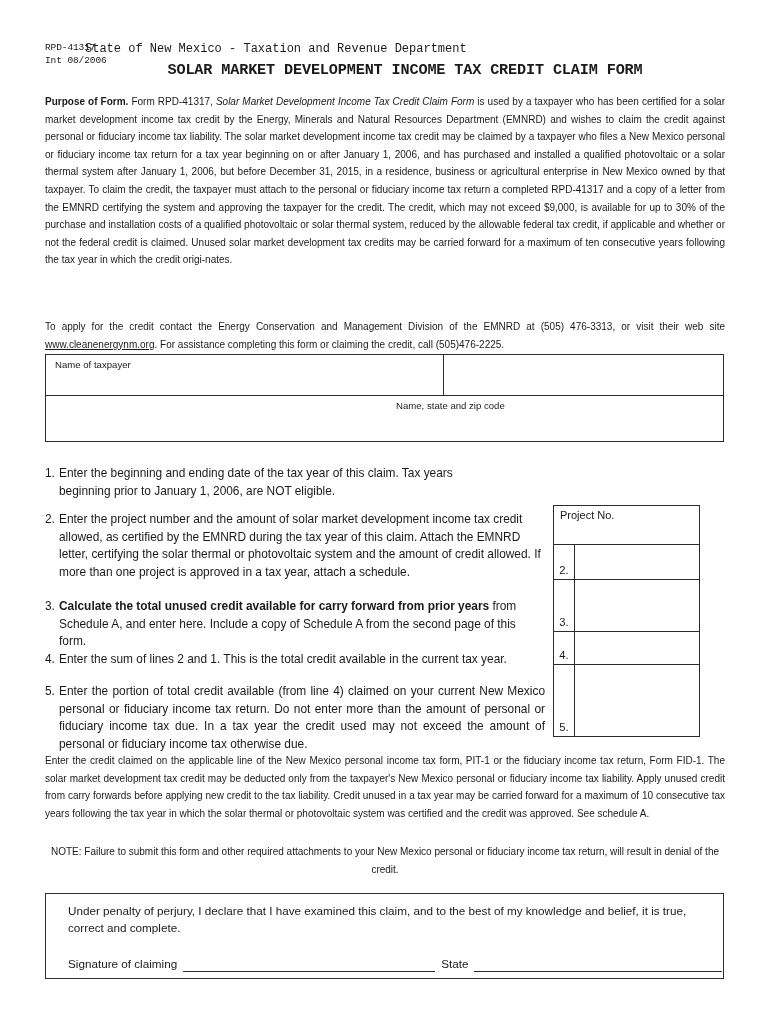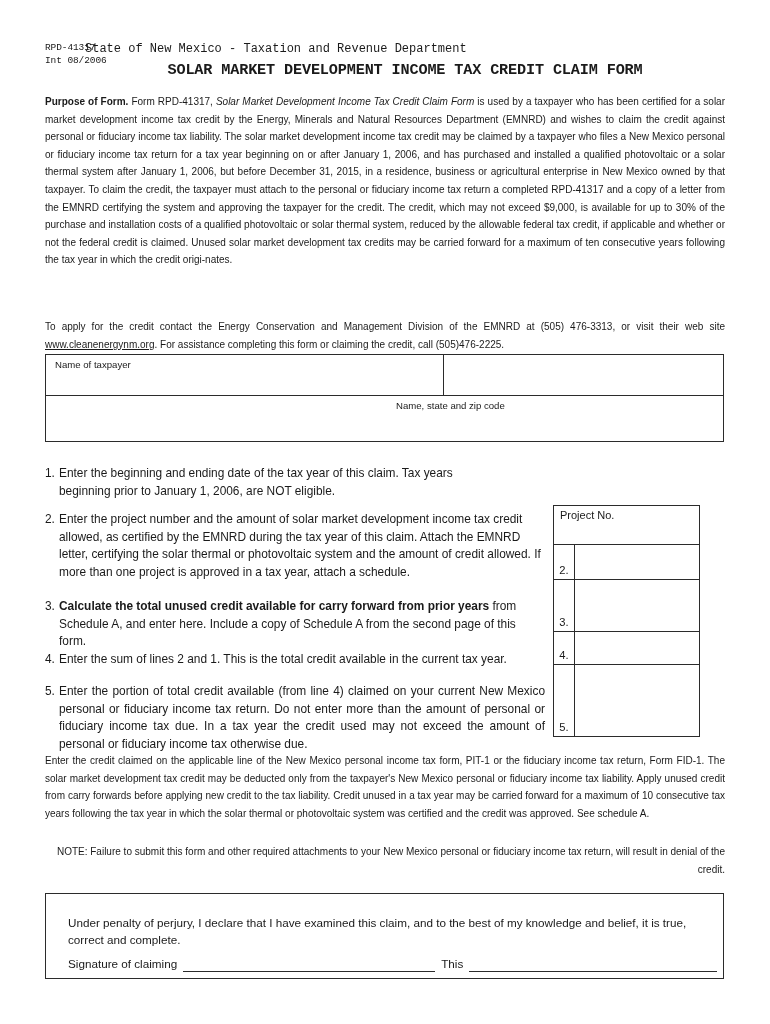--- a/index.html
+++ b/index.html
@@ -58,21 +58,21 @@
     position: absolute;
     left: 45px;
     width: 680px;
     font-size: 10px;
     line-height: 17.6px;
     text-align: justify;
   }
   .body-text.p1 { top: 93px; }
   .body-text.p2 { top: 318px; }
   .body-text.p3 { top: 752px; }
-  .body-text.p4 { top: 843px; text-align: right; }
+  .body-text.p4 { top: 843px; text-align: center; }
   .bold { font-weight: bold; }
   .ital { font-style: italic; }
   .ulink { text-decoration: underline; }
 
   
   .info-box {
     position: absolute;
     left: 45px; top: 354px;
     width: 679px;
     height: 88px;
@@ -213,21 +213,20 @@
     height: 86px;
     border: 1.7px solid #2b2b2b;
     box-sizing: border-box;
   }
   .sig-decl {
     position: absolute;
     left: 22px; top: 8px;
     width: 636px;
     font-size: 11.7px;
     line-height: 17.4px;
-    margin-top: 12px;
   }
   .sig-line-row {
     position: absolute;
     left: 22px; bottom: 6px;
     width: 640px;
     font-size: 11.7px;
     line-height: 16px;
     white-space: nowrap;
   }
   .rule-sig { width: 252px; margin-left: 6px; margin-right: 6px; }
@@ -309,16 +308,16 @@
       <div class="rbox"></div>
     </div>
   </div>
 
   <div class="body-text p3">Enter the credit claimed on the applicable line of the New Mexico personal income tax form, PIT-1 or the fiduciary income tax return, Form FID-1. The solar market development tax credit may be deducted only from the taxpayer's New Mexico personal or fiduciary income tax liability. Apply unused credit from carry forwards before applying new credit to the tax liability. Credit unused in a tax year may be carried forward for a maximum of 10 consecutive tax years following the tax year in which the solar thermal or photovoltaic system was certified and the credit was approved. See schedule A.</div>
 
   <div class="body-text p4">NOTE: Failure to submit this form and other required attachments to your New Mexico personal or fiduciary income tax return, will result in denial of the credit.</div>
 
   <div class="sig-box">
     <div class="sig-decl">Under penalty of perjury, I declare that I have examined this claim, and to the best of my knowledge and belief, it is true, correct and complete.</div>
-    <div class="sig-line-row"><span>Signature of claiming</span><span class="rule rule-sig"></span><span>This</span><span class="rule rule-date"></span></div>
+    <div class="sig-line-row"><span>Signature of claiming</span><span class="rule rule-sig"></span><span>State</span><span class="rule rule-date"></span></div>
   </div>
 
 </div>
 
 </body></html>

